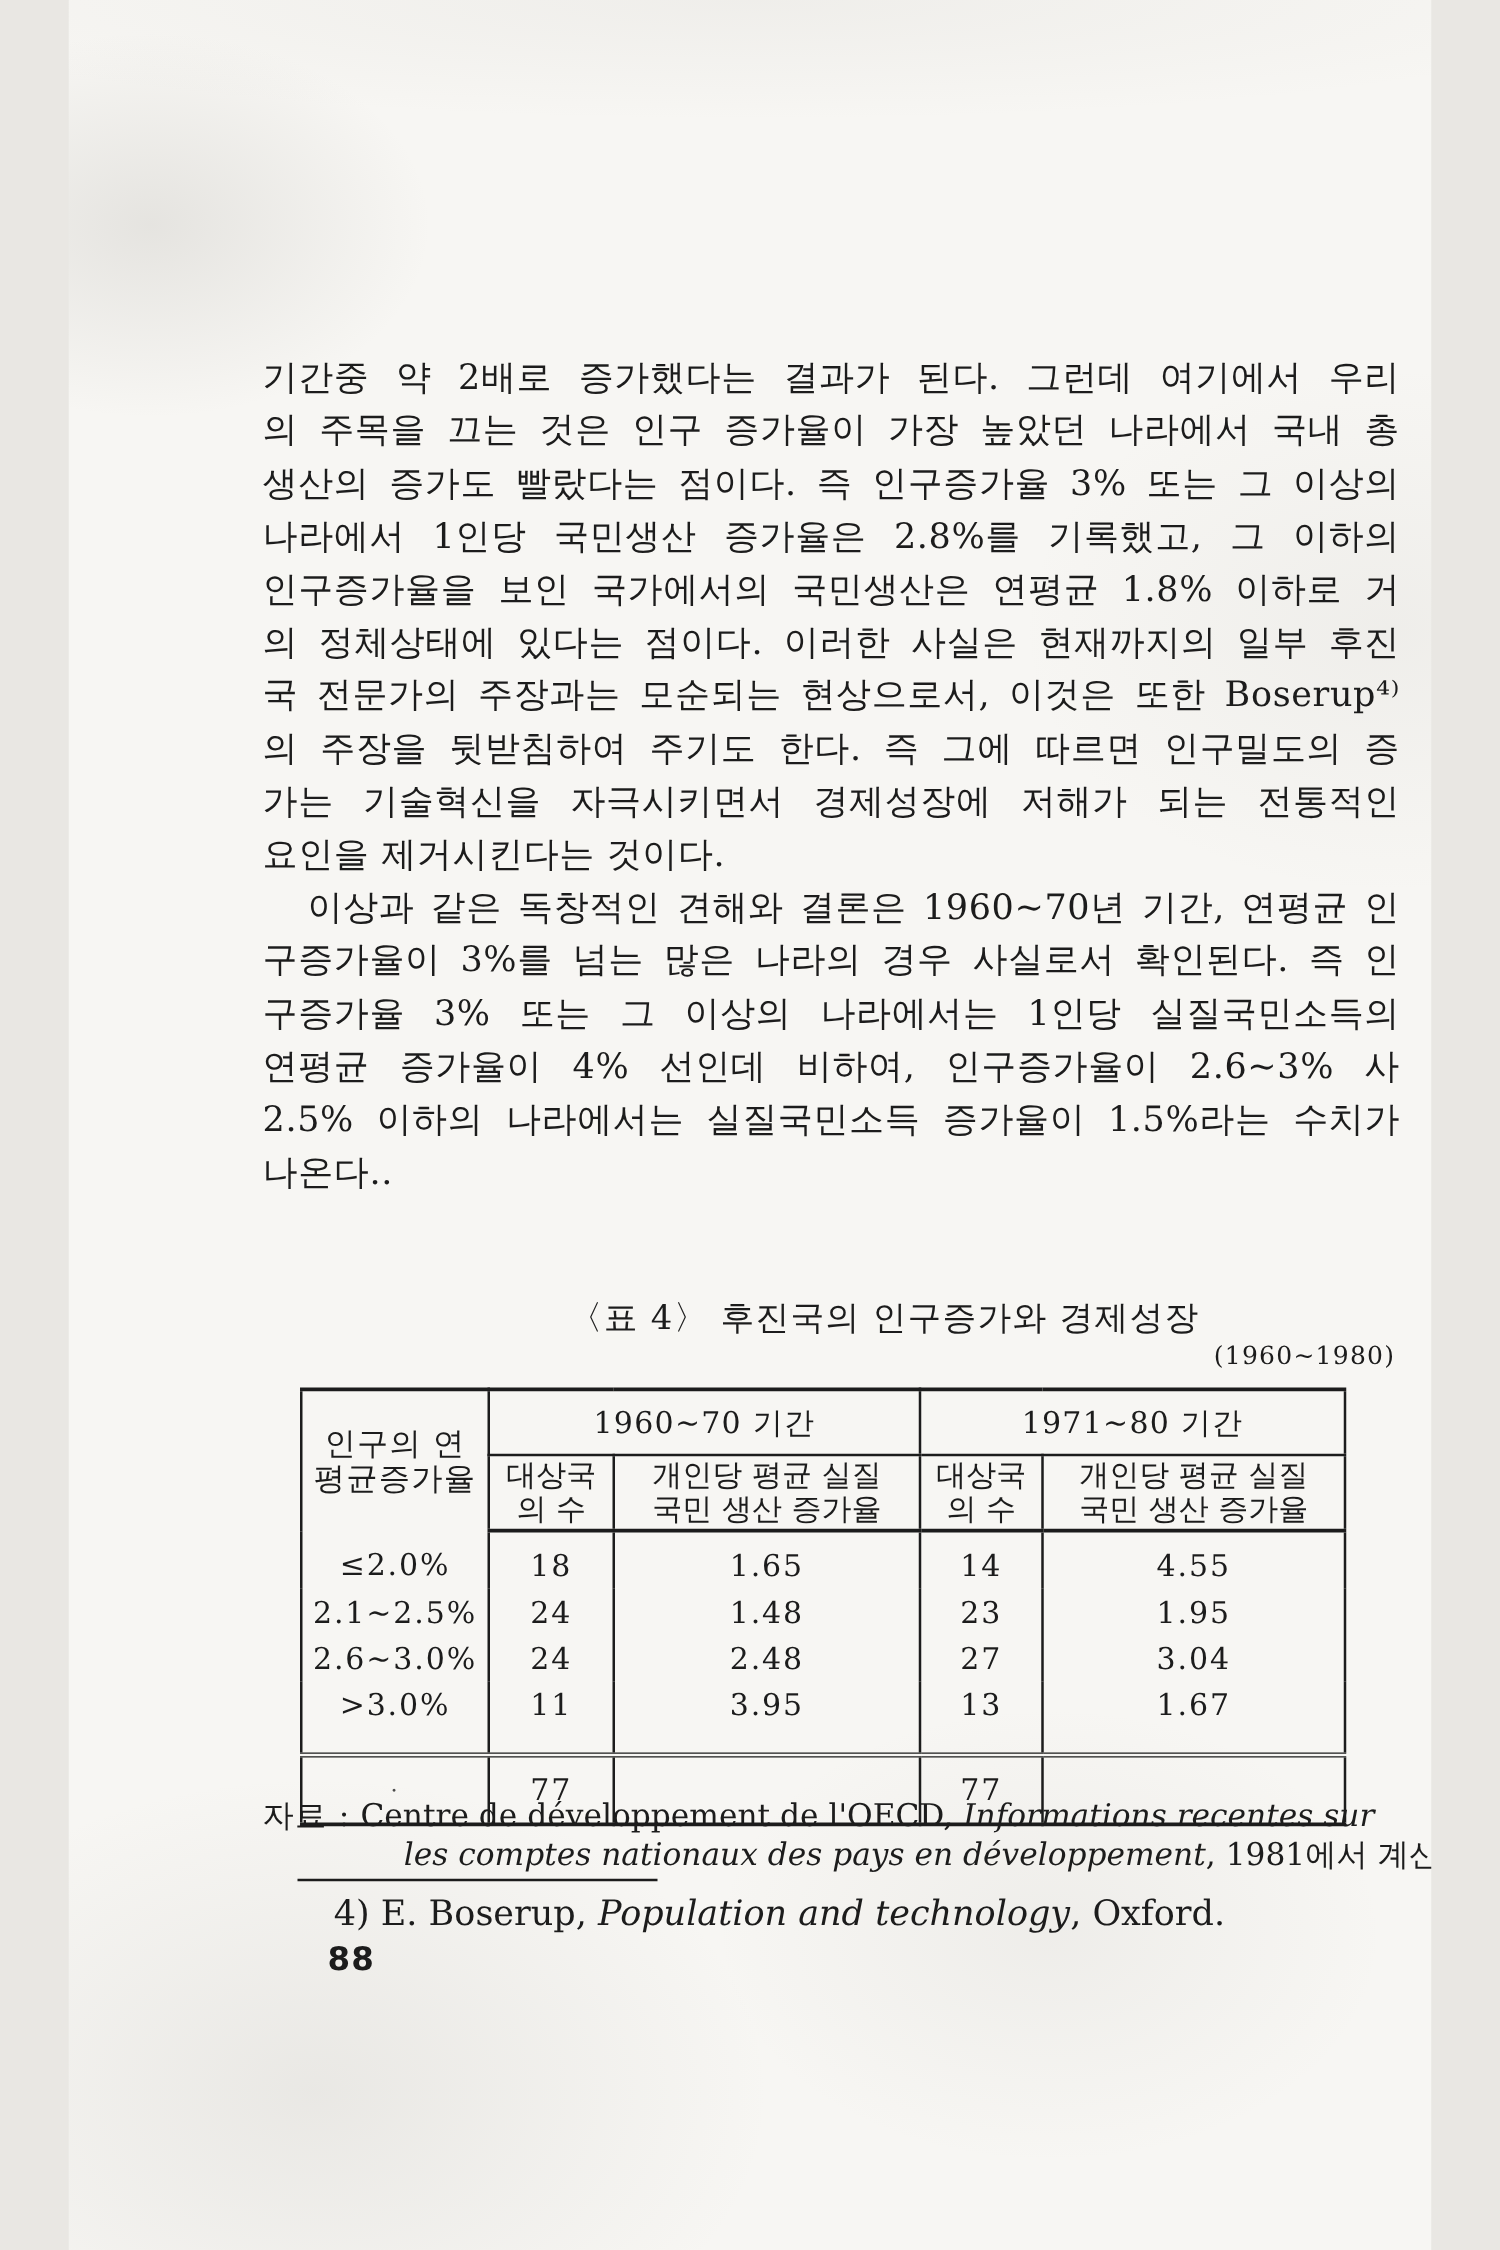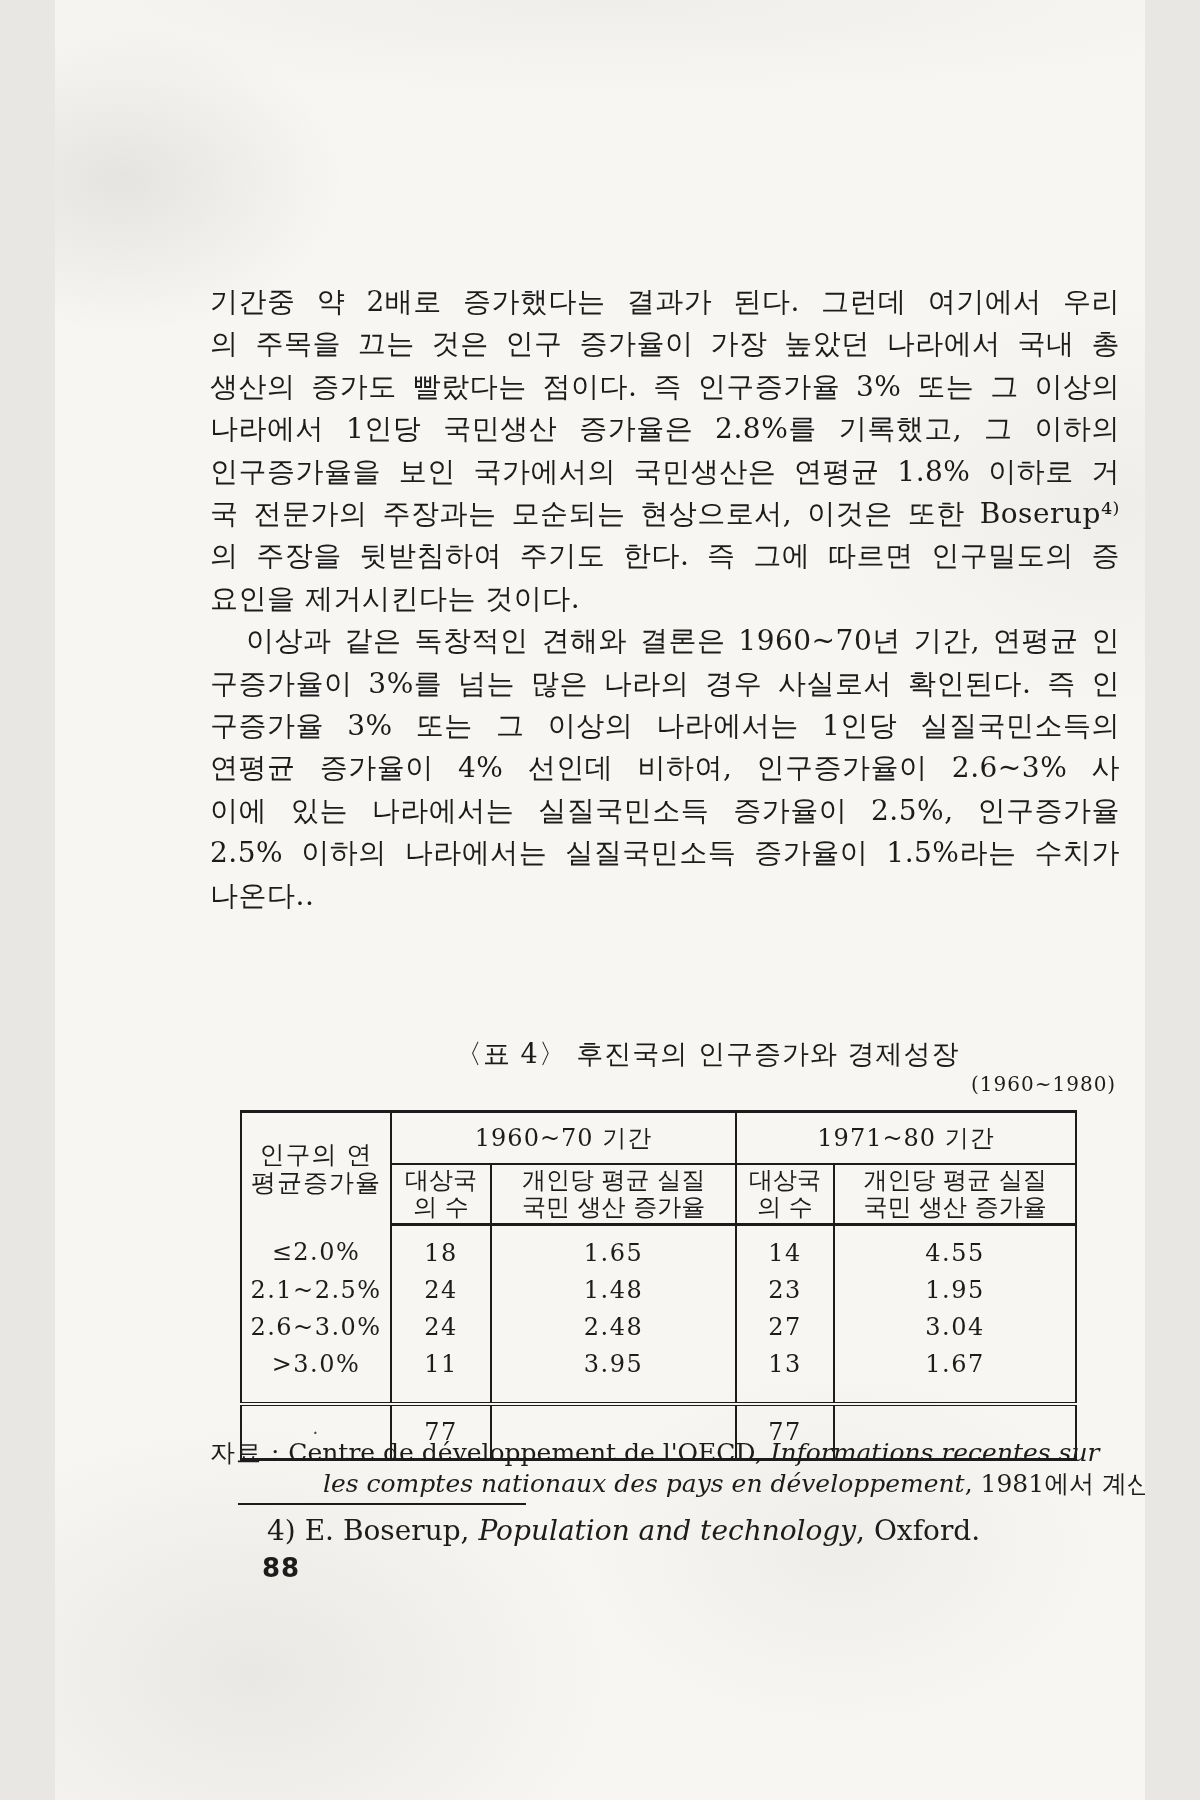--- a/index.html
+++ b/index.html
@@ -74,28 +74,29 @@
 <body>
 
 <div class="page">
 
   <div class="bodytext">
     <div class="line">기간중 약 2배로 증가했다는 결과가 된다.  그런데 여기에서 우리</div>
     <div class="line">의 주목을 끄는 것은 인구 증가율이 가장 높았던 나라에서 국내 총</div>
     <div class="line">생산의 증가도 빨랐다는 점이다.  즉 인구증가율 3% 또는 그 이상의</div>
     <div class="line">나라에서 1인당 국민생산 증가율은 2.8%를 기록했고, 그 이하의</div>
     <div class="line">인구증가율을 보인 국가에서의 국민생산은 연평균 1.8% 이하로 거</div>
+    <div class="line">의 정체상태에 있다는 점이다.  이러한 사실은 현재까지의 일부 후진</div>
     <div class="line">국 전문가의 주장과는 모순되는 현상으로서, 이것은 또한 Boserup⁴⁾</div>
     <div class="line">의 주장을 뒷받침하여 주기도 한다.  즉 그에 따르면 인구밀도의 증</div>
+    <div class="line">가는 기술혁신을 자극시키면서 경제성장에 저해가 되는 전통적인</div>
     <div class="line last">요인을 제거시킨다는 것이다.</div>
     <div class="line indent">이상과 같은 독창적인 견해와 결론은 1960~70년 기간, 연평균 인</div>
     <div class="line">구증가율이 3%를 넘는 많은 나라의 경우 사실로서 확인된다.  즉 인</div>
     <div class="line">구증가율 3% 또는 그 이상의 나라에서는 1인당 실질국민소득의</div>
     <div class="line">연평균 증가율이 4% 선인데 비하여, 인구증가율이 2.6~3% 사</div>
-    <div class="line">이에 있는 나라에서는 실질국민소득 증가율이 2.5%, 인구증가율</div>
     <div class="line">2.5% 이하의 나라에서는 실질국민소득 증가율이 1.5%라는 수치가</div>
     <div class="line last">나온다..</div>
   </div>
 
   <div class="tcaption">〈표 4〉  후진국의 인구증가와 경제성장</div>
   <div class="period">(1960~1980)</div>
 
   <table class="dtable">
     <colgroup>
       <col style="width:150px">

